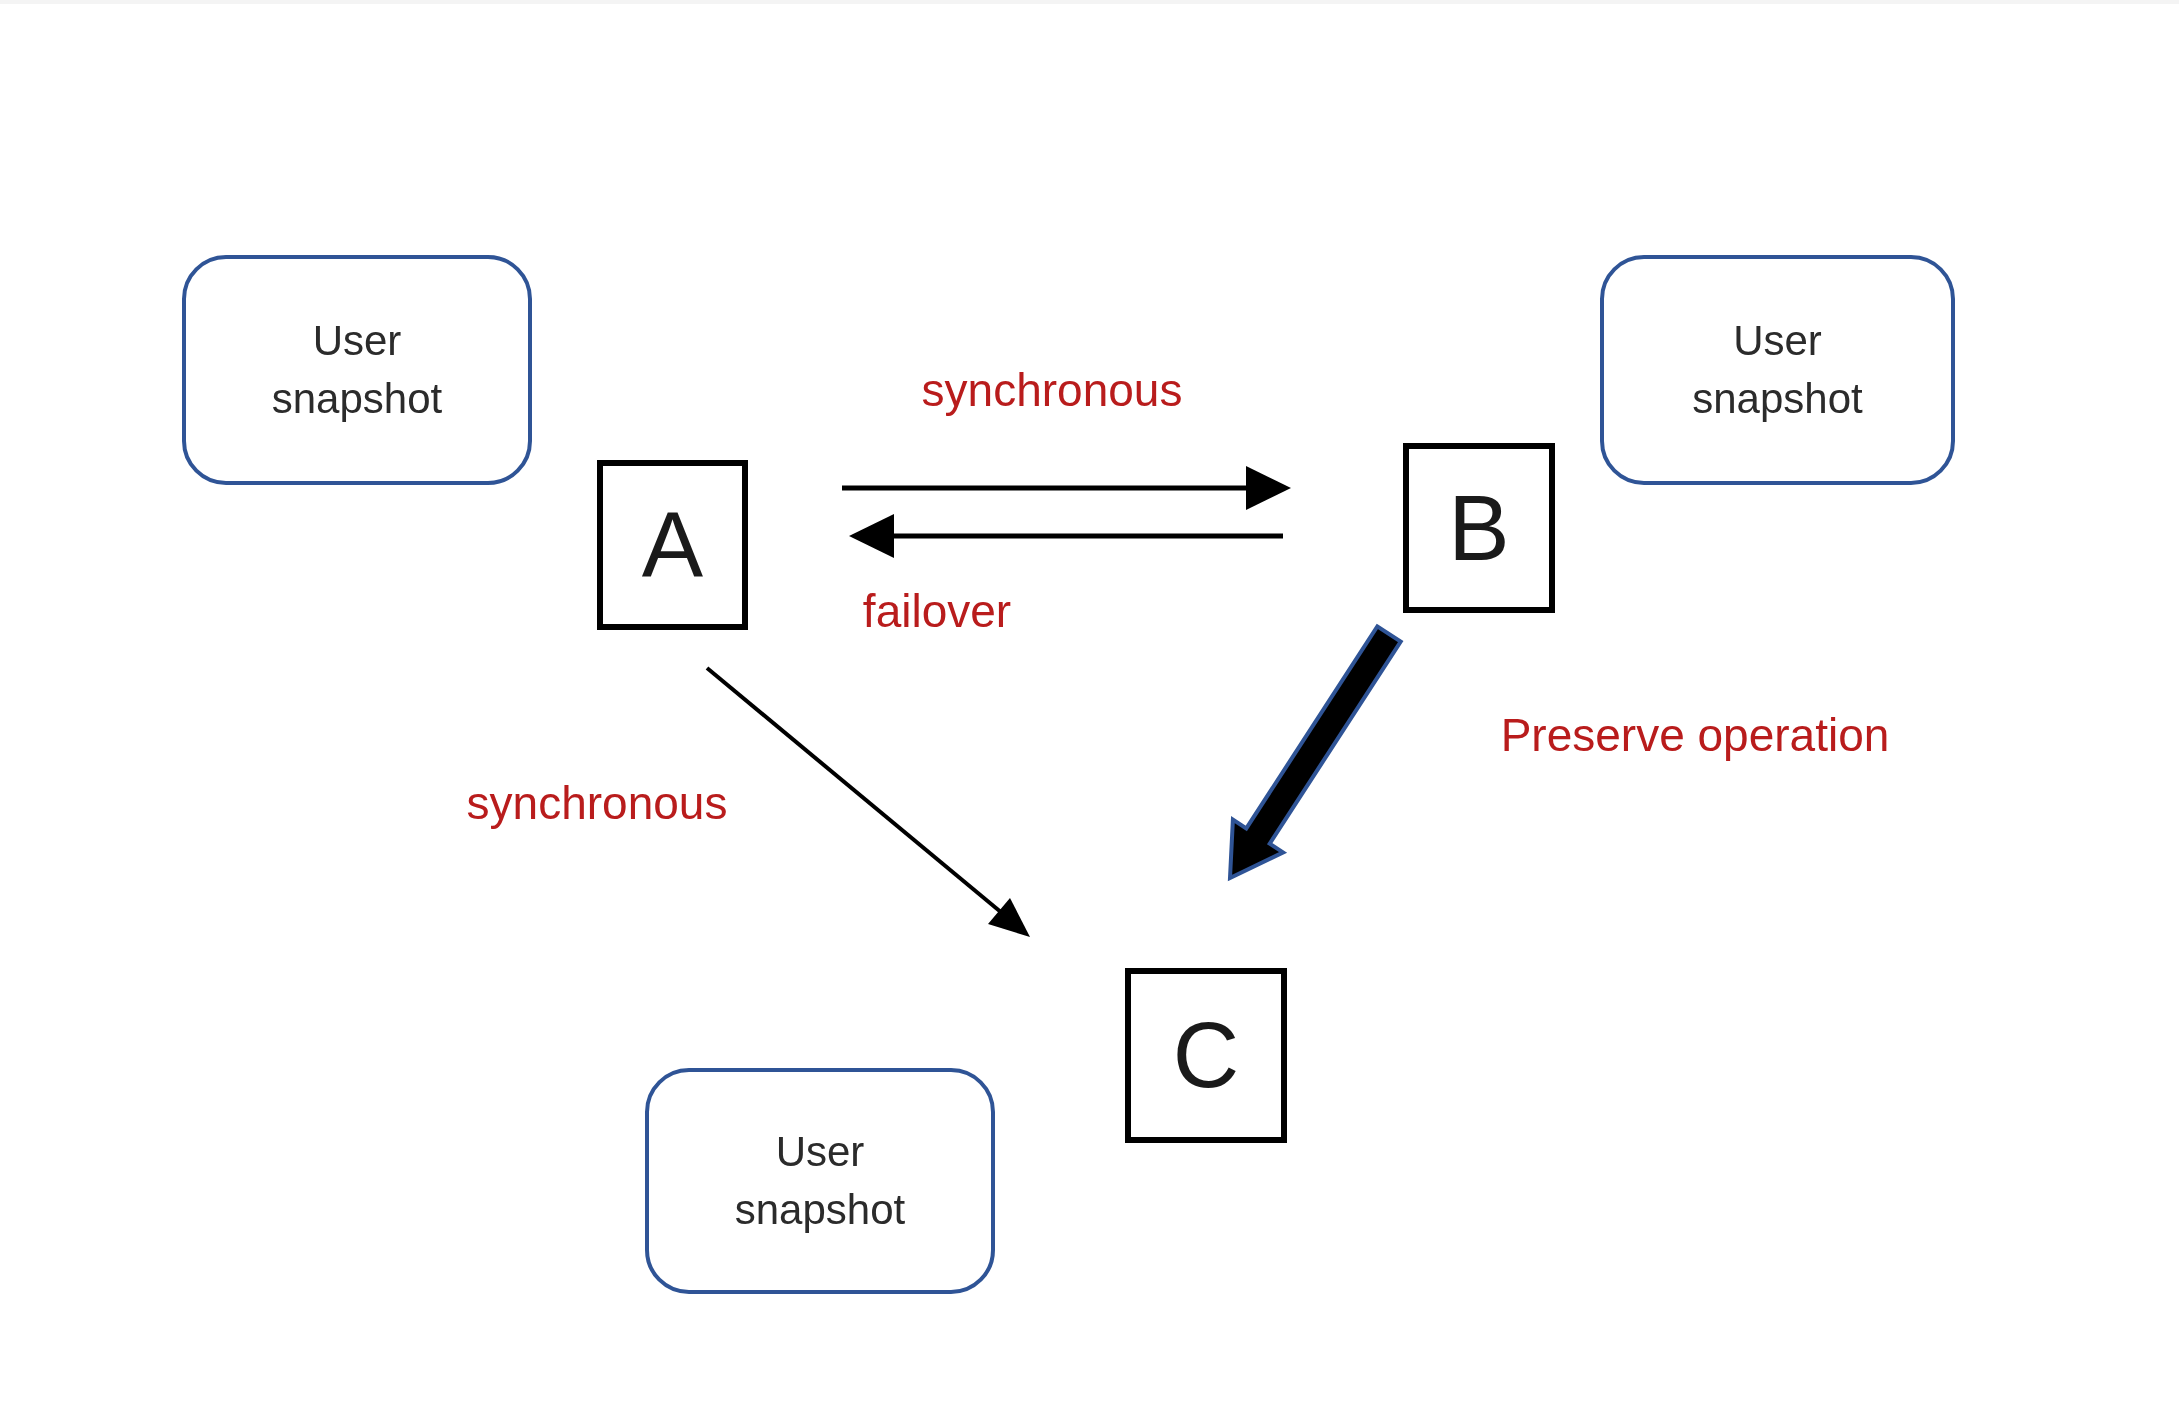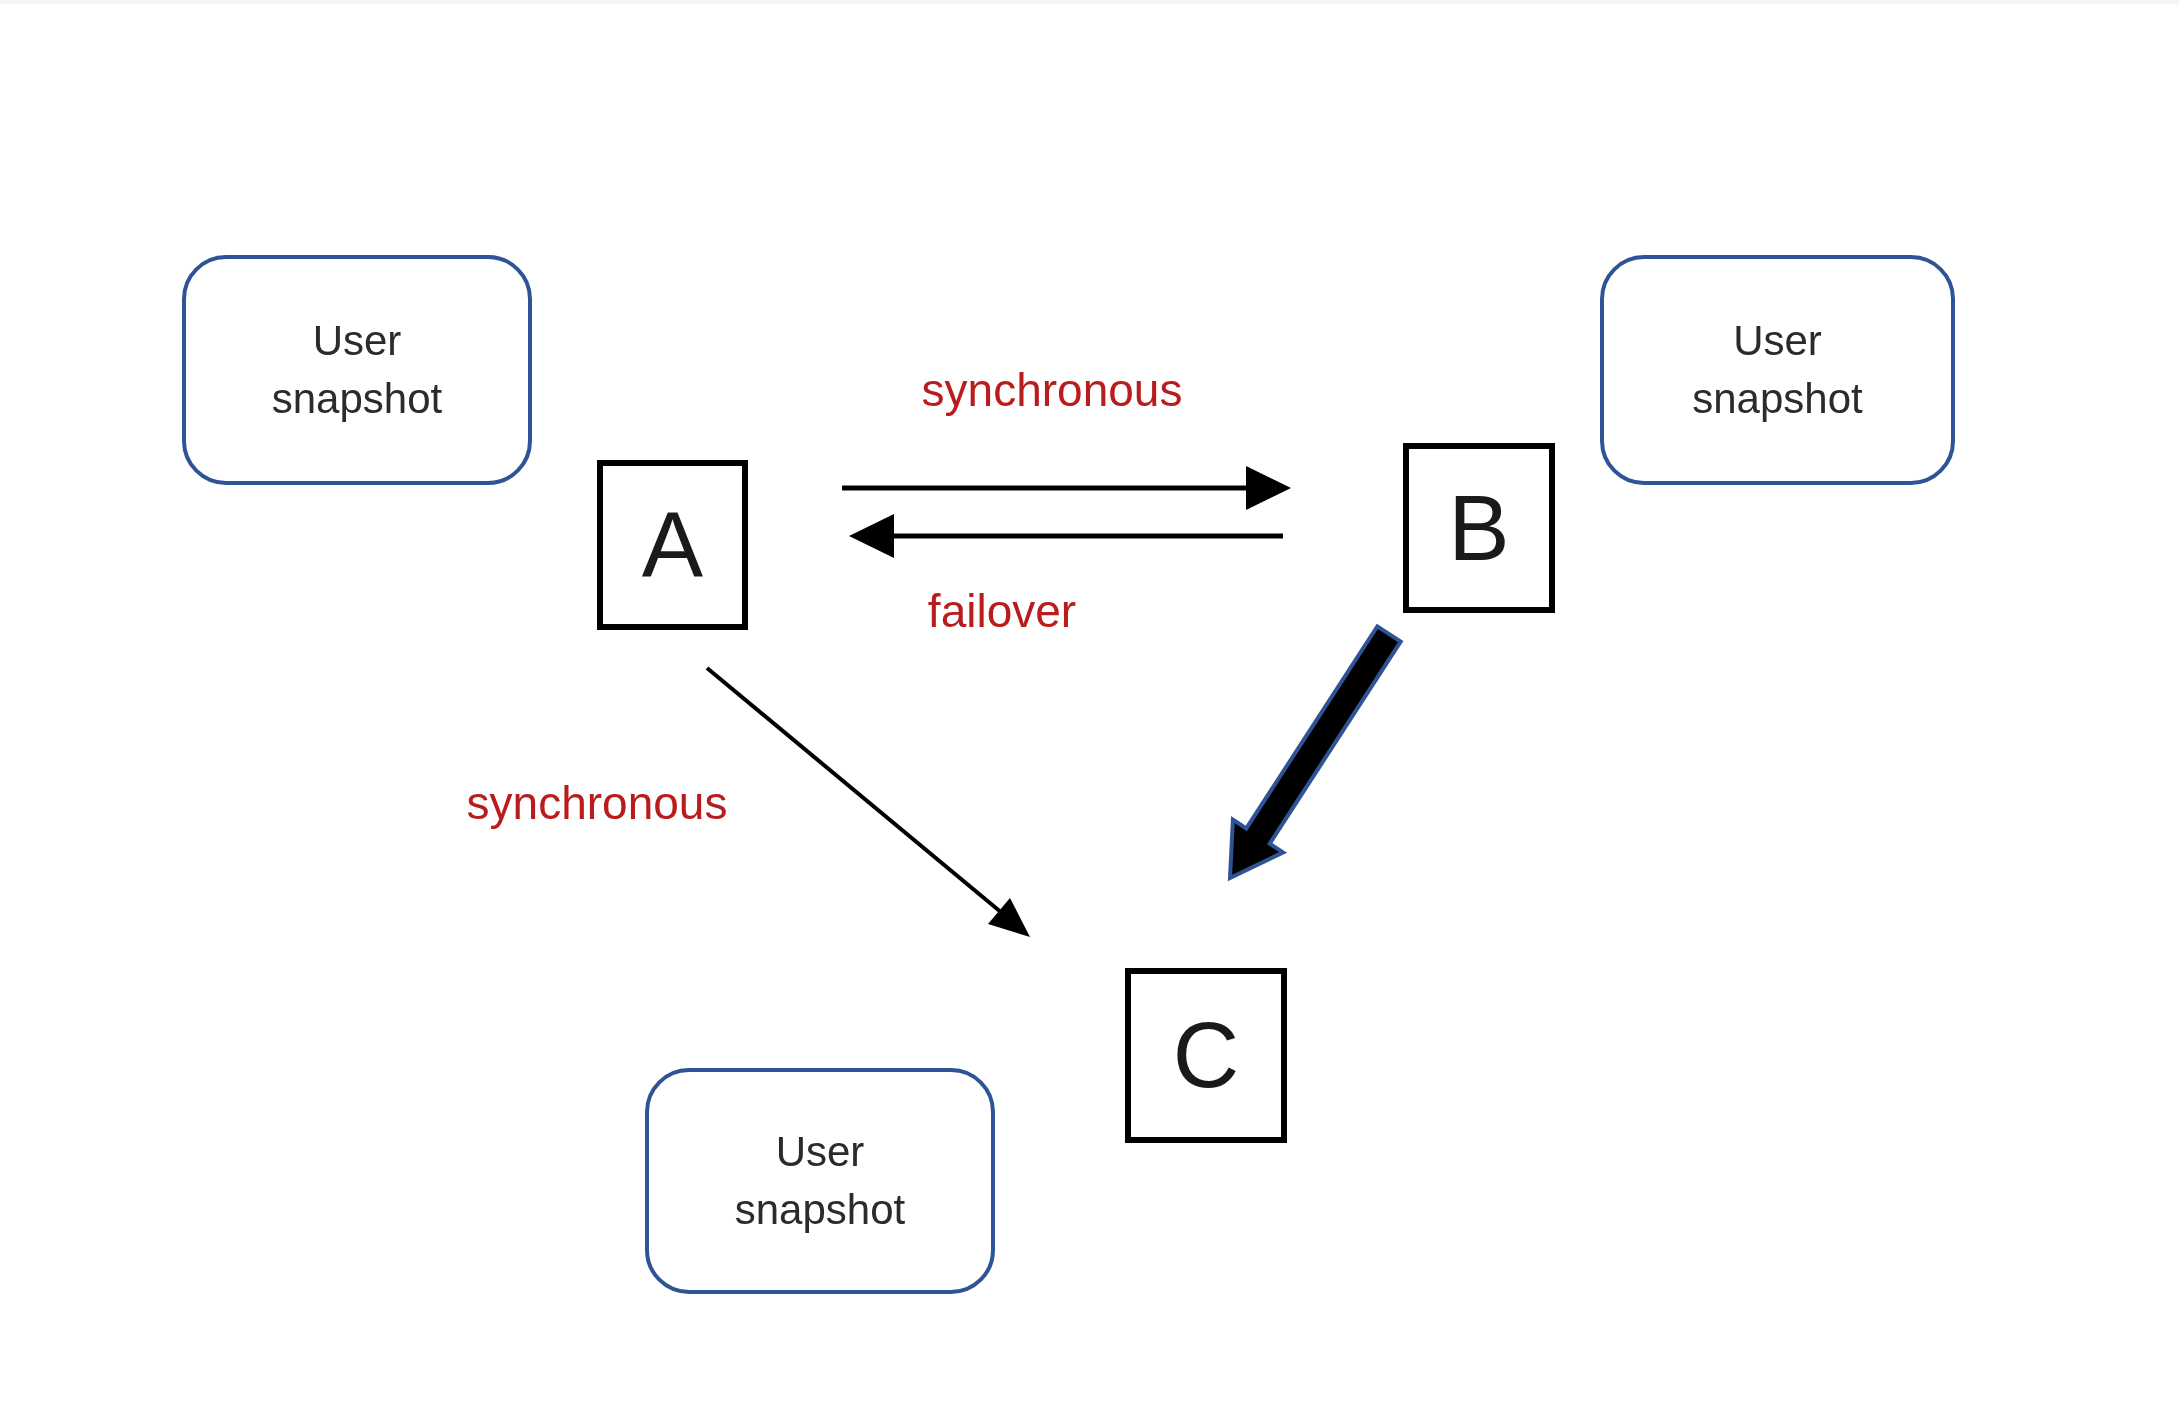--- a/index.html
+++ b/index.html
@@ -58,21 +58,21 @@
 
   
   .edge-label {
     position: absolute;
     transform: translate(-50%, -50%);
     white-space: nowrap;
     color: #b91c1c;
     font-size: 46px;
   }
   .lbl-sync     { left: 1052px; top: 390px; }
-  .lbl-failover { left: 1002px;  top: 611px; }
+  .lbl-failover { left: 937px;  top: 611px; }
   .lbl-async    { left: 597px;  top: 803px; }
   .lbl-preserve { left: 1695px; top: 735px; }
 
   .arrow-layer {
     position: absolute;
     left: 0; top: 0;
     width: 2179px;
     height: 1406px;
   }
 </style>
@@ -126,14 +126,15 @@
   <div class="node node-b">
     <span>B</span>
   </div>
   <div class="node node-c">
     <span>C</span>
   </div>
 
   <div class="edge-label lbl-sync">synchronous</div>
   <div class="edge-label lbl-failover">failover</div>
   <div class="edge-label lbl-async">synchronous</div>
+  <div class="edge-label lbl-preserve">Preserve operation</div>
 
 </div>
 
 </body></html>

